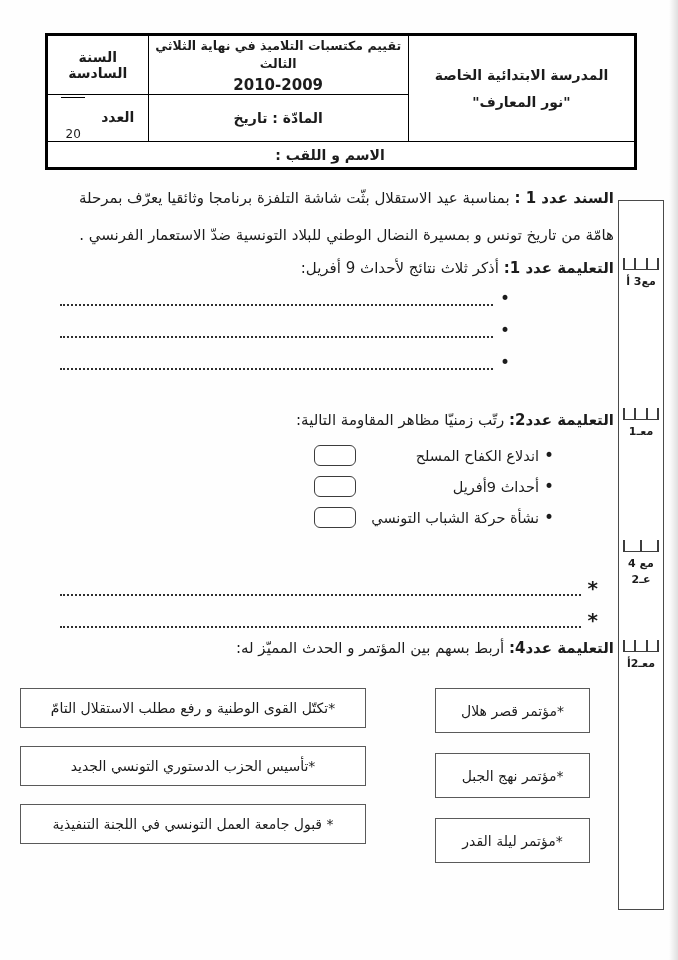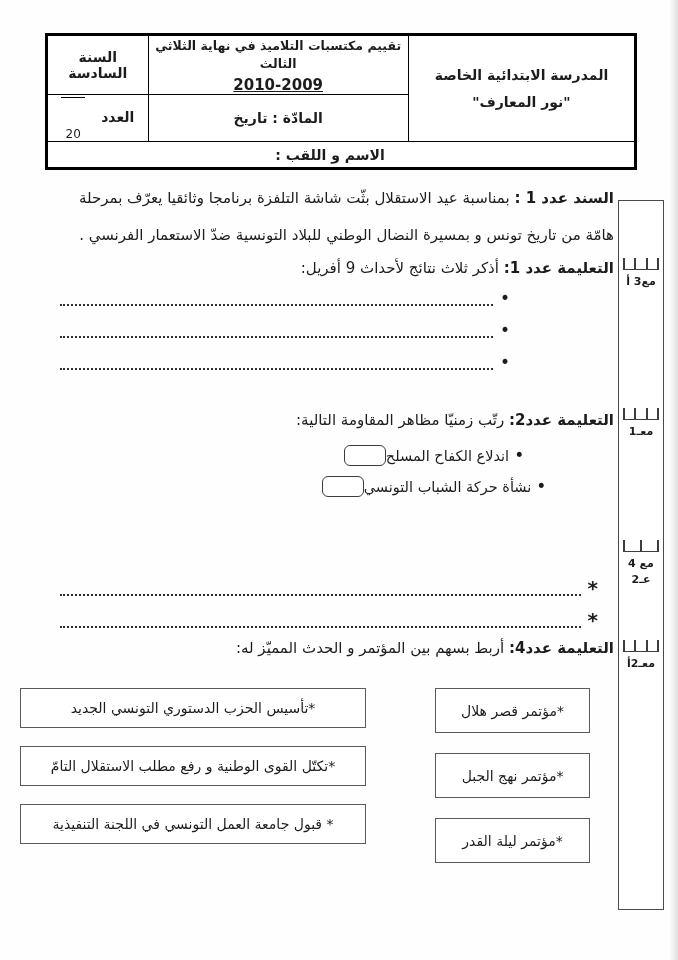--- a/index.html
+++ b/index.html
@@ -27,21 +27,21 @@
     table-layout:fixed;
   }
   table.header-table td { border:1.6px solid #000; text-align:center; vertical-align:middle; }
   td.school-cell { width:226px; font-weight:700; font-size:14px; line-height:27px;margin-left:11px; }
   td.eval-cell   { width:259px; height:60px; font-weight:700; }
   td.grade-cell  { width:101px; height:60px; font-weight:700; font-size:14px; }
   td.subject-cell{ height:37px; font-weight:700; font-size:14px; }
   td.score-cell  { height:37px; font-weight:700; font-size:14px; }
   td.name-cell   { height:27px; text-align:right; padding-right:22px; font-weight:700; font-size:14px; }
   .eval-title { font-size:12.5px; display:block; line-height:18px; }
-  .eval-year  { font-size:15px; display:block; direction:ltr; margin-top:3px;text-decoration:underline; }
+  .eval-year  { font-size:15px; display:block; direction:ltr; margin-top:3px; }
   .score-frac { display:inline-flex; flex-direction:column; align-items:center; vertical-align:middle; margin-right:16px;gap:28px; }
   .frac-bar { width:24px; height:3px; border-bottom:1.6px solid #000; margin-bottom:1px; }
   .frac-num { font-size:12px; font-weight:400; }
 
   
   .situation {
     position:absolute; top:180px; right:64px; left:48px;
     font-size:15px; line-height:37px; text-align:right;
   }
   .qlabel { font-weight:700;text-align:center; }
@@ -54,21 +54,21 @@
   
   .q1-answers { position:absolute; top:282px; right:168px; left:60px; }
   .q3-answers { position:absolute; top:572px; right:80px; left:60px; }
   .ans-row { display:flex; align-items:center; gap:7px; height:32px; }
   .dotline { flex:1 1 auto; height:15px; border-bottom:2.5px dotted #2e2e2e; }
   .bullet-dot { font-size:17px; line-height:1; }
   .bullet-star { font-size:20px; font-weight:700; line-height:1; }
 
   
   .q2-items { position:absolute; top:440px; right:124px; width:240px; }
-  .q2-row { display:flex; justify-content:center; align-items:center; height:31px; }
+  .q2-row { display:flex; justify-content:space-between; align-items:center; height:31px; }
   .q2-item { font-size:14.5px; white-space:nowrap; }
   .q2-item .bullet-dot { margin-left:5px; }
   .checkbox {
     width:42px; height:21px; border:1.6px solid #3c3c3c;
     border-radius:6px; background:#fff; flex:0 0 auto;
   }
 
   
   .conf-col  { position:absolute; top:688px; right:88px; width:155px; }
   .event-col { position:absolute; top:688px; left:20px;  width:346px; }
@@ -166,20 +166,24 @@
   <div class="q-line q2-line">
     <span class="qlabel">التعليمة عدد2:</span>
     <span>رتّب زمنيّا مظاهر المقاومة التالية:</span>
   </div>
   <div class="q2-items">
     <div class="q2-row">
       <span class="q2-item"><span class="bullet-dot">•</span><span>اندلاع الكفاح المسلح</span></span>
       <span class="checkbox"></span>
     </div>
     <div class="q2-row">
+      <span class="q2-item"><span class="bullet-dot">•</span><span>أحداث 9أفريل</span></span>
+      <span class="checkbox"></span>
+    </div>
+    <div class="q2-row">
       <span class="q2-item"><span class="bullet-dot">•</span><span>نشأة حركة الشباب التونسي</span></span>
       <span class="checkbox"></span>
     </div>
   </div>
 
   <div class="q3-answers">
     <div class="ans-row">
       <span class="bullet-star">*</span>
       <span class="dotline"></span>
     </div>
@@ -193,22 +197,22 @@
     <span class="qlabel">التعليمة عدد4:</span>
     <span>أربط بسهم بين المؤتمر و الحدث المميّز له:</span>
   </div>
 
   <div class="conf-col">
     <div class="match-box">*مؤتمر قصر هلال</div>
     <div class="match-box">*مؤتمر نهج الجبل</div>
     <div class="match-box">*مؤتمر ليلة القدر</div>
   </div>
   <div class="event-col">
+    <div class="match-box">*تكتّل القوى الوطنية و رفع مطلب الاستقلال التامّ</div>
     <div class="match-box">*تأسيس الحزب الدستوري التونسي الجديد</div>
-    <div class="match-box">*تكتّل القوى الوطنية و رفع مطلب الاستقلال التامّ</div>
     <div class="match-box">* قبول جامعة العمل التونسي في اللجنة التنفيذية</div>
   </div>
 
   <div class="score-strip">
     <div class="comb c1">
         <i></i>
         <i></i>
         <i></i>
         <i></i>
       </div>

